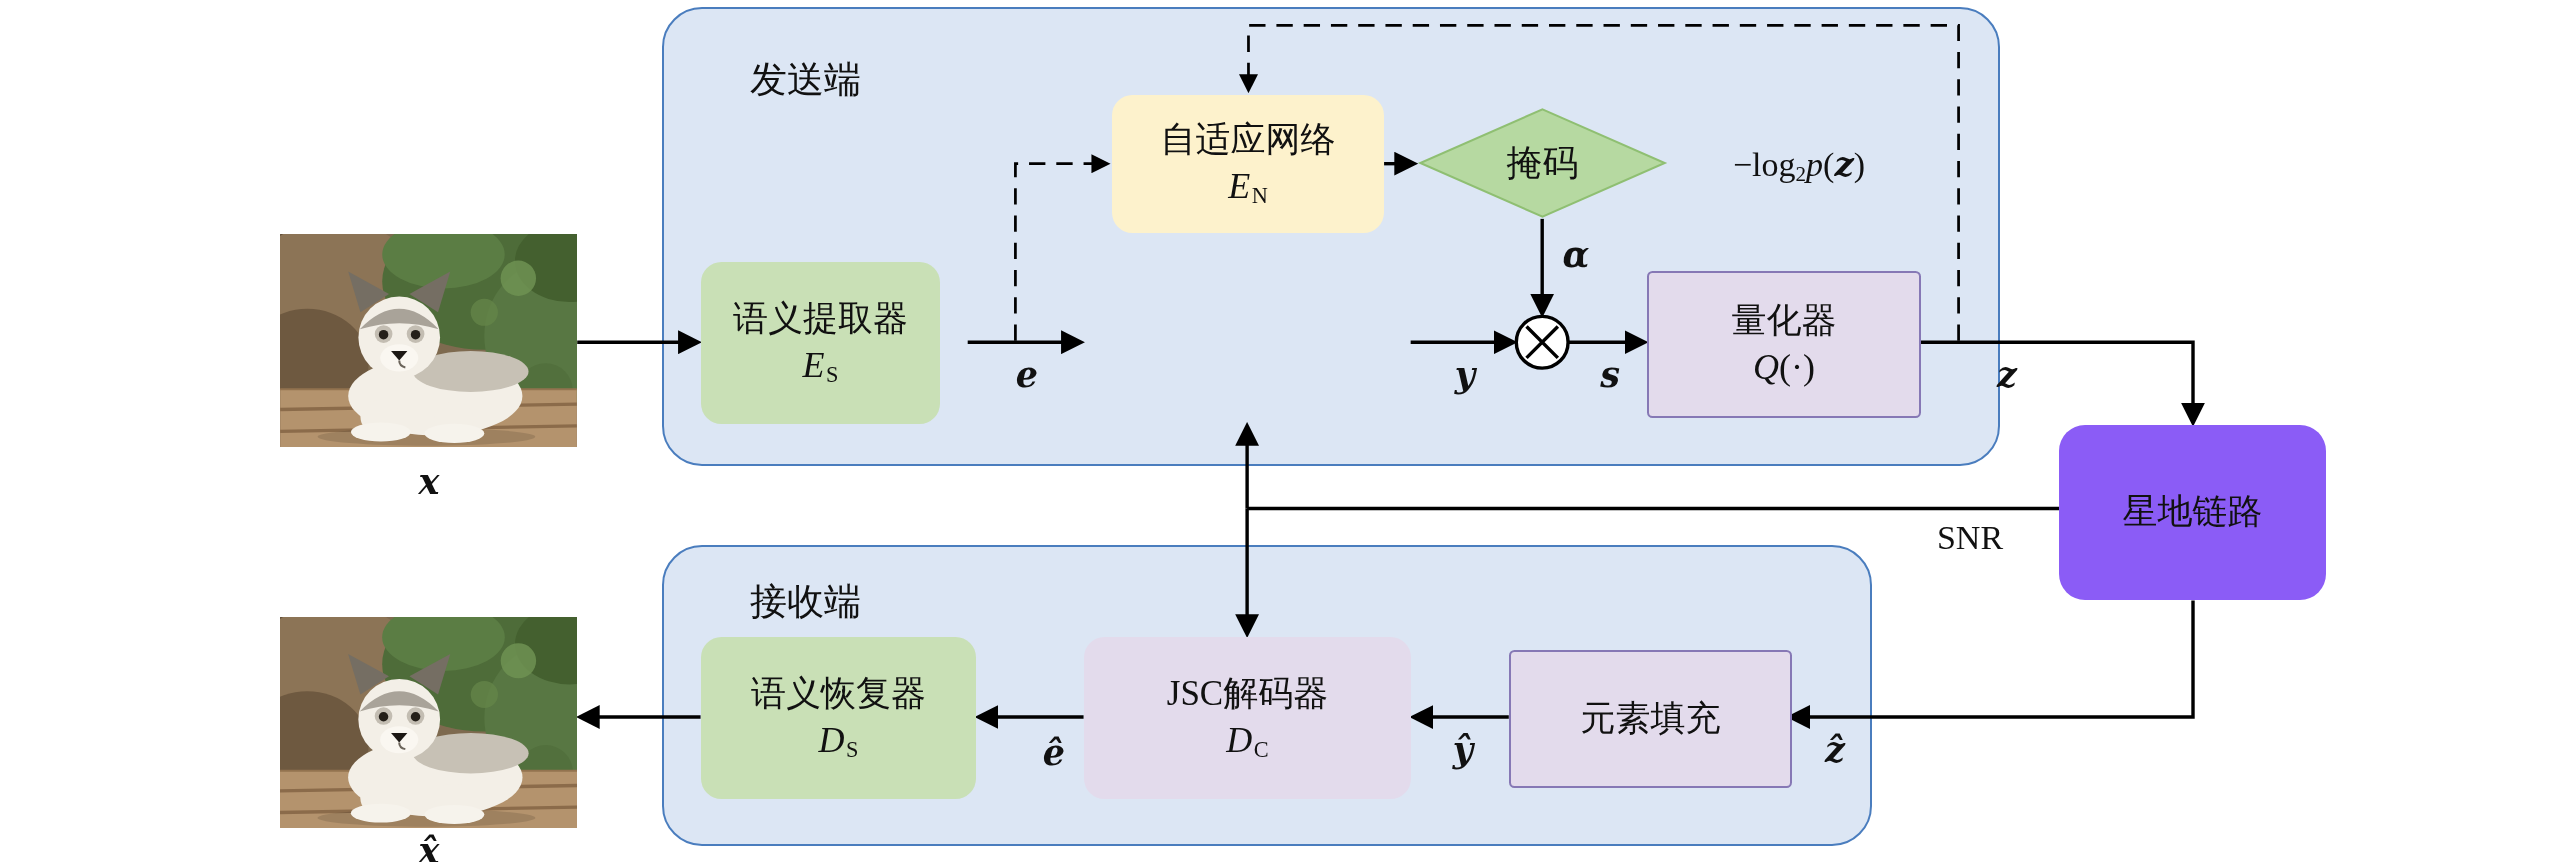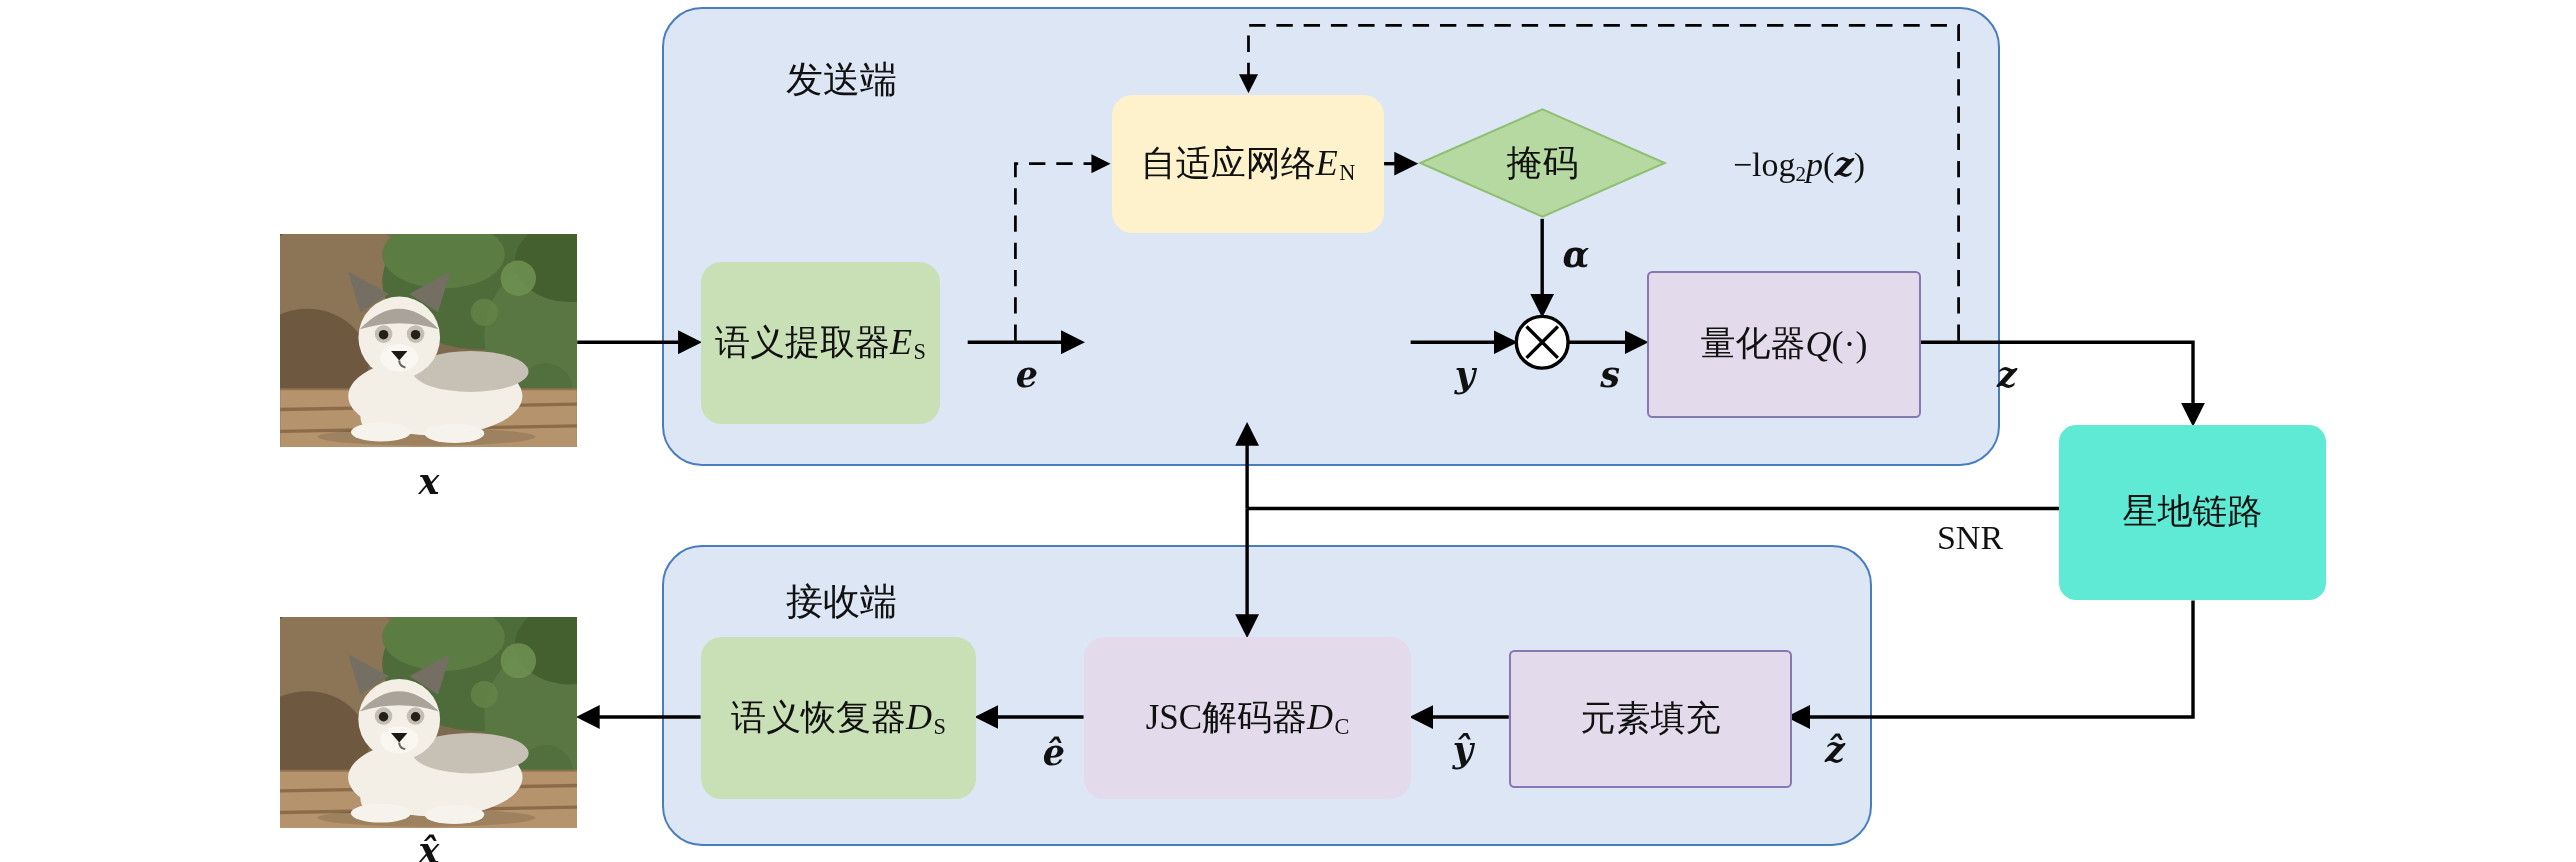--- a/index.html
+++ b/index.html
@@ -2,34 +2,34 @@
 <html style="font-size:11px"><head>
 <meta charset="utf-8">
 <style>
   html,body{margin:0;padding:0;background:#ffffff;}
   #canvas{position:relative;width:2576px;height:863px;background:#ffffff;
           font-family:"Liberation Serif","DejaVu Serif",serif;color:#111;}
 
   .group{position:absolute;background:#dce6f4;border:2.7px solid #4a7dbe;border-radius:40px;z-index:0;}
   .wires{position:absolute;left:0;top:0;width:2576px;height:863px;z-index:1;pointer-events:none;}
 
-  .node{position:absolute;display:flex;flex-direction:row;align-items:center;justify-content:center;
+  .node{position:absolute;display:flex;flex-direction:column;align-items:center;justify-content:center;
         text-align:center;z-index:2;line-height:1.32;}
   .green  {background:#c9e0b6;border-radius:20.4px;}
   .yellow {background:#fdf2cc;border-radius:20.4px;}
   .purple {background:#e3dbec;border-radius:20.4px;}
   .outlined{background:#e3dbec;border:2.7px solid #8678b5;border-radius:5.5px;justify-content:center;}
-  .gray   {background:#5eead4;border-radius:17px;}
+  .gray   {background:#8b5cf6;border-radius:26px;}
 
   .cn{font-size:35px;}
   .sym{font-size:36px;font-style:italic;}
   .sym .up{font-style:normal;}
   .ssub{font-style:normal;font-size:0.62em;position:relative;top:0.2em;margin-left:1.4px;}
 
-  .gtitle{position:absolute;font-size:37px;z-index:2;margin-left:36px;}
+  .gtitle{position:absolute;font-size:37px;z-index:2;}
 
   .sig{position:absolute;font-size:35px;font-weight:bold;font-style:italic;
        transform:translate(-50%,-50%);z-index:2;font-family:"DejaVu Serif",serif;white-space:nowrap;}
   .plain{position:absolute;font-size:34px;transform:translate(-50%,-50%);z-index:2;white-space:nowrap;margin-left:45px;}
   .rate{position:absolute;font-size:34px;transform:translate(-50%,-50%);z-index:2;white-space:nowrap;}
   .rate .it{font-style:italic;}
   .rate .bi{font-style:italic;font-weight:bold;font-family:"DejaVu Serif",serif;}
   .rate .sb{font-size:0.62em;position:relative;top:0.22em;}
 
   .photo{position:absolute;z-index:2;display:block;}

